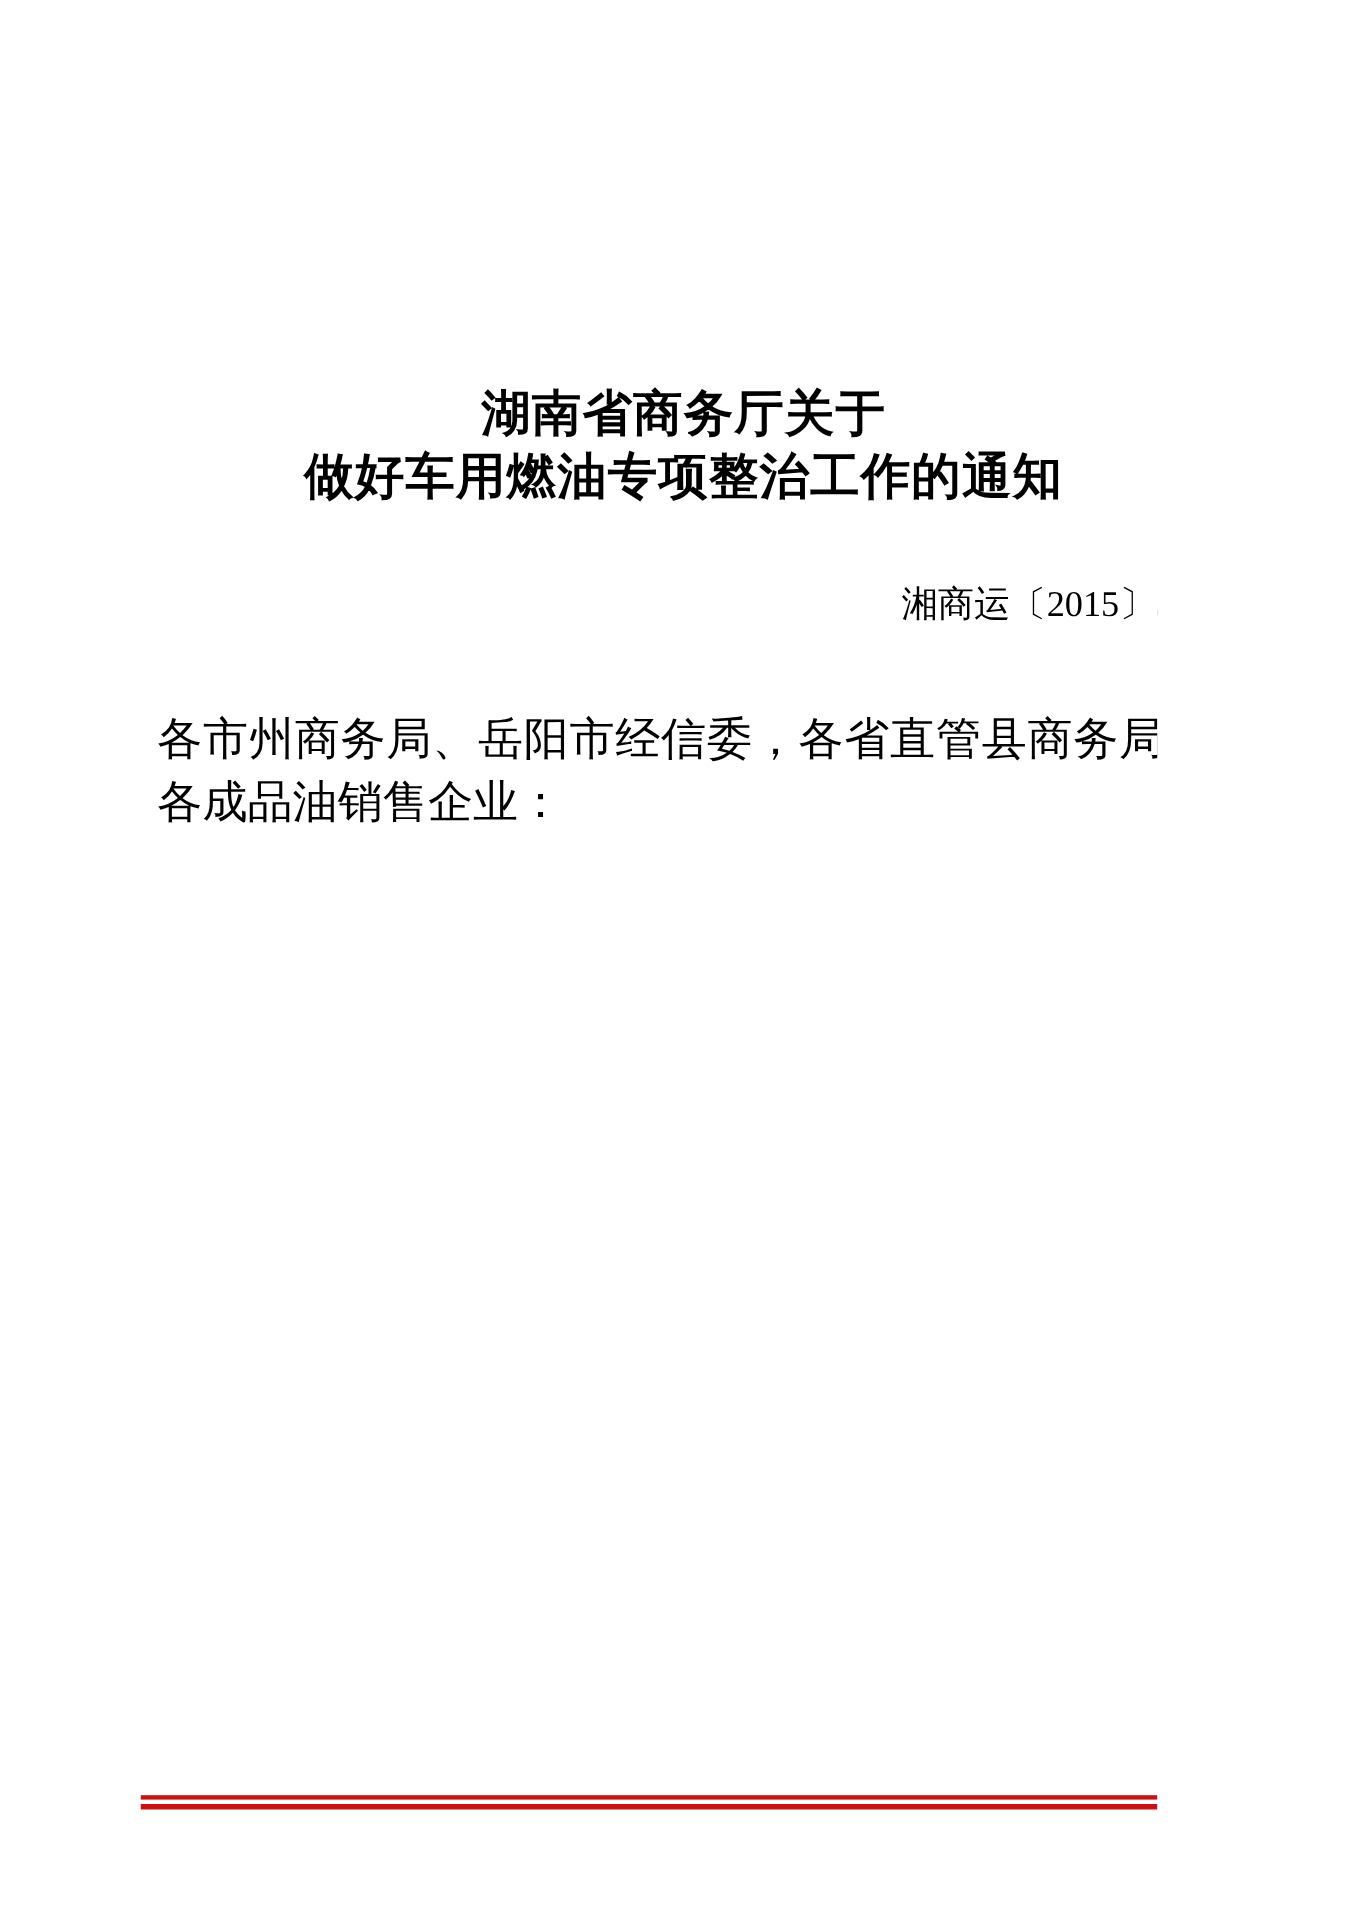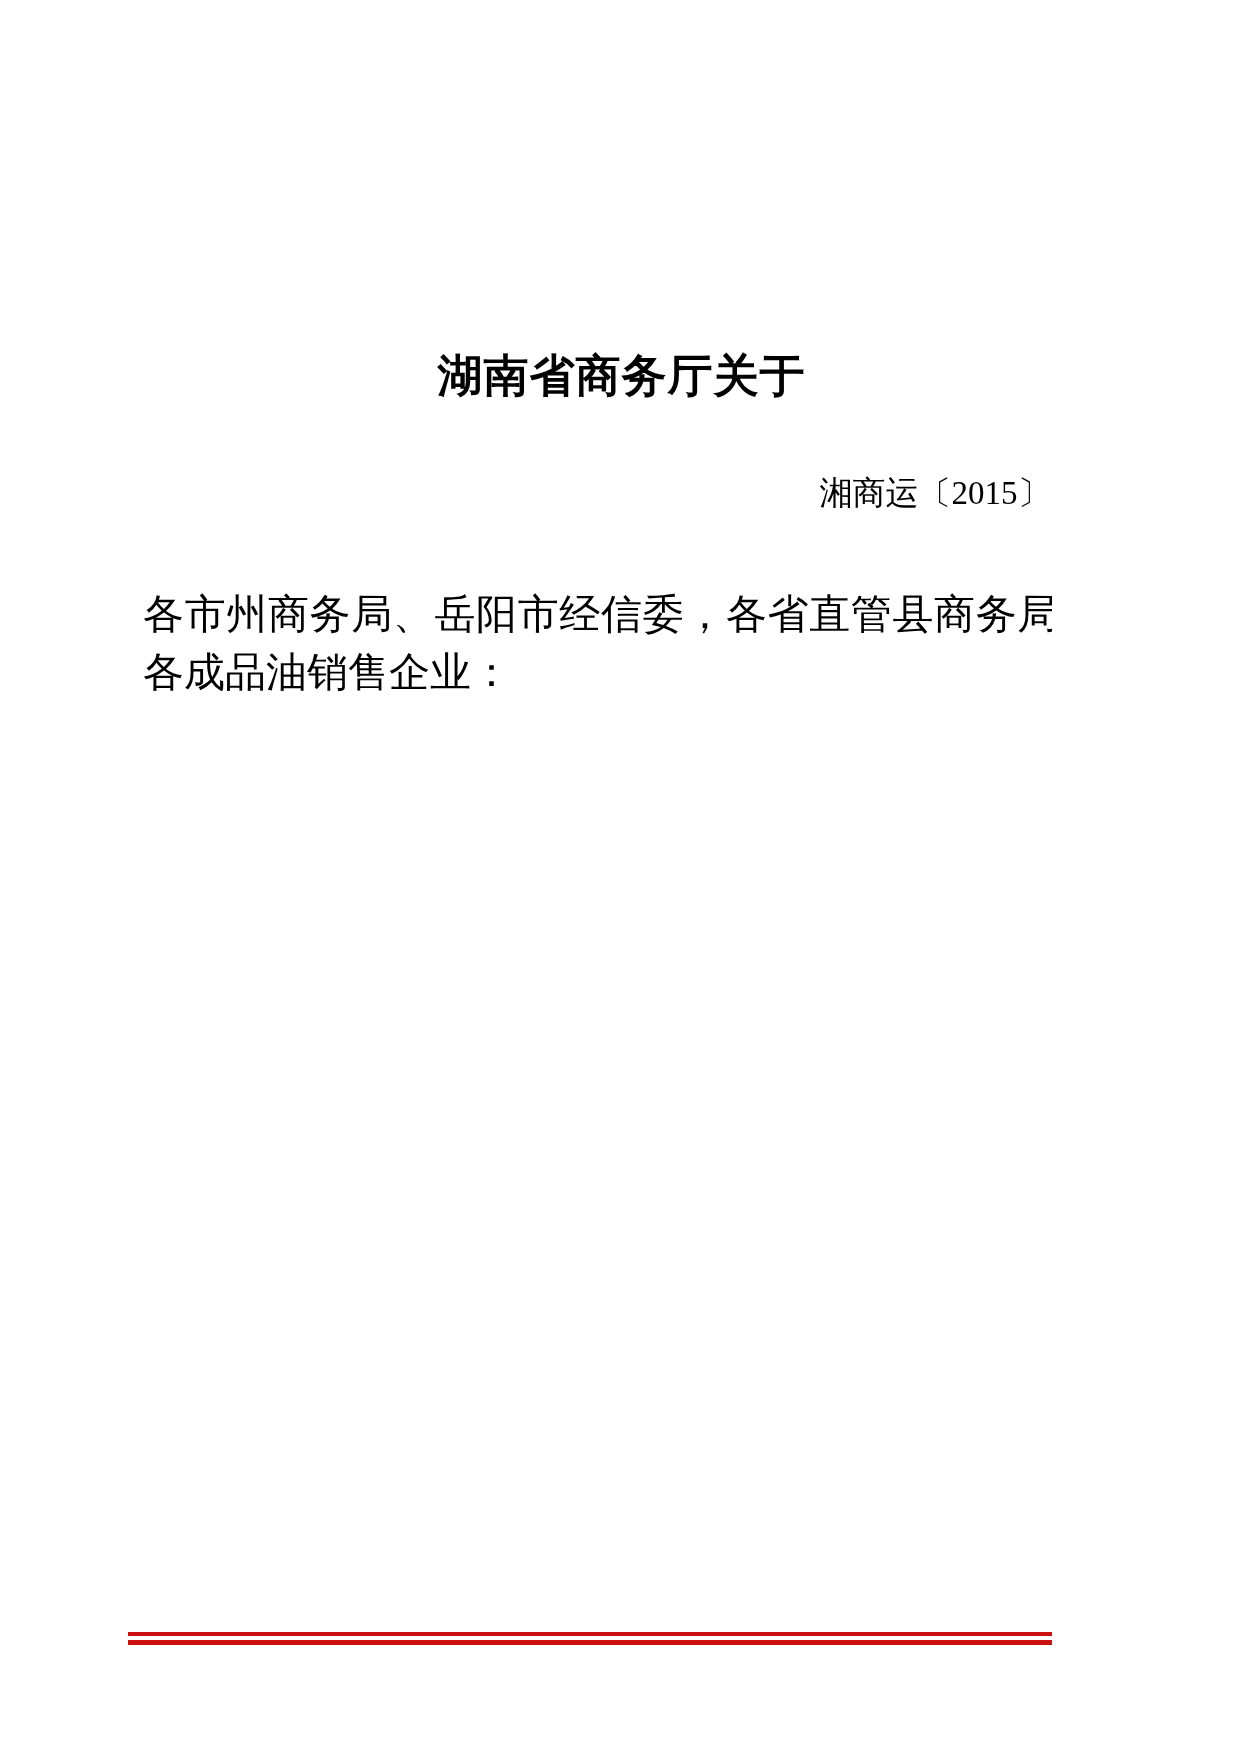--- a/index.html
+++ b/index.html
@@ -70,20 +70,21 @@
     margin-top: 4px;
   }
 </style>
 </head>
 <body>
 
 <div class="page">
   <div class="content">
     <h1 class="title">
       <span class="title-line">湖南省商务厅关于</span>
+      <span class="title-line">做好车用燃油专项整治工作的通知</span>
     </h1>
     <div class="doc-number">湘商运〔2015〕3号</div>
     <div class="body-text">
       <p class="para">各市州商务局、岳阳市经信委，各省直管县商务局，各成品油销售企业：</p>
     </div>
   </div>
   <div class="footer-rules">
     <div class="rule rule-thin" style="background-color: rgb(204, 17, 17);"></div>
     <div class="rule rule-thick" style="background-color: rgb(204, 17, 17);"></div>
   </div>

